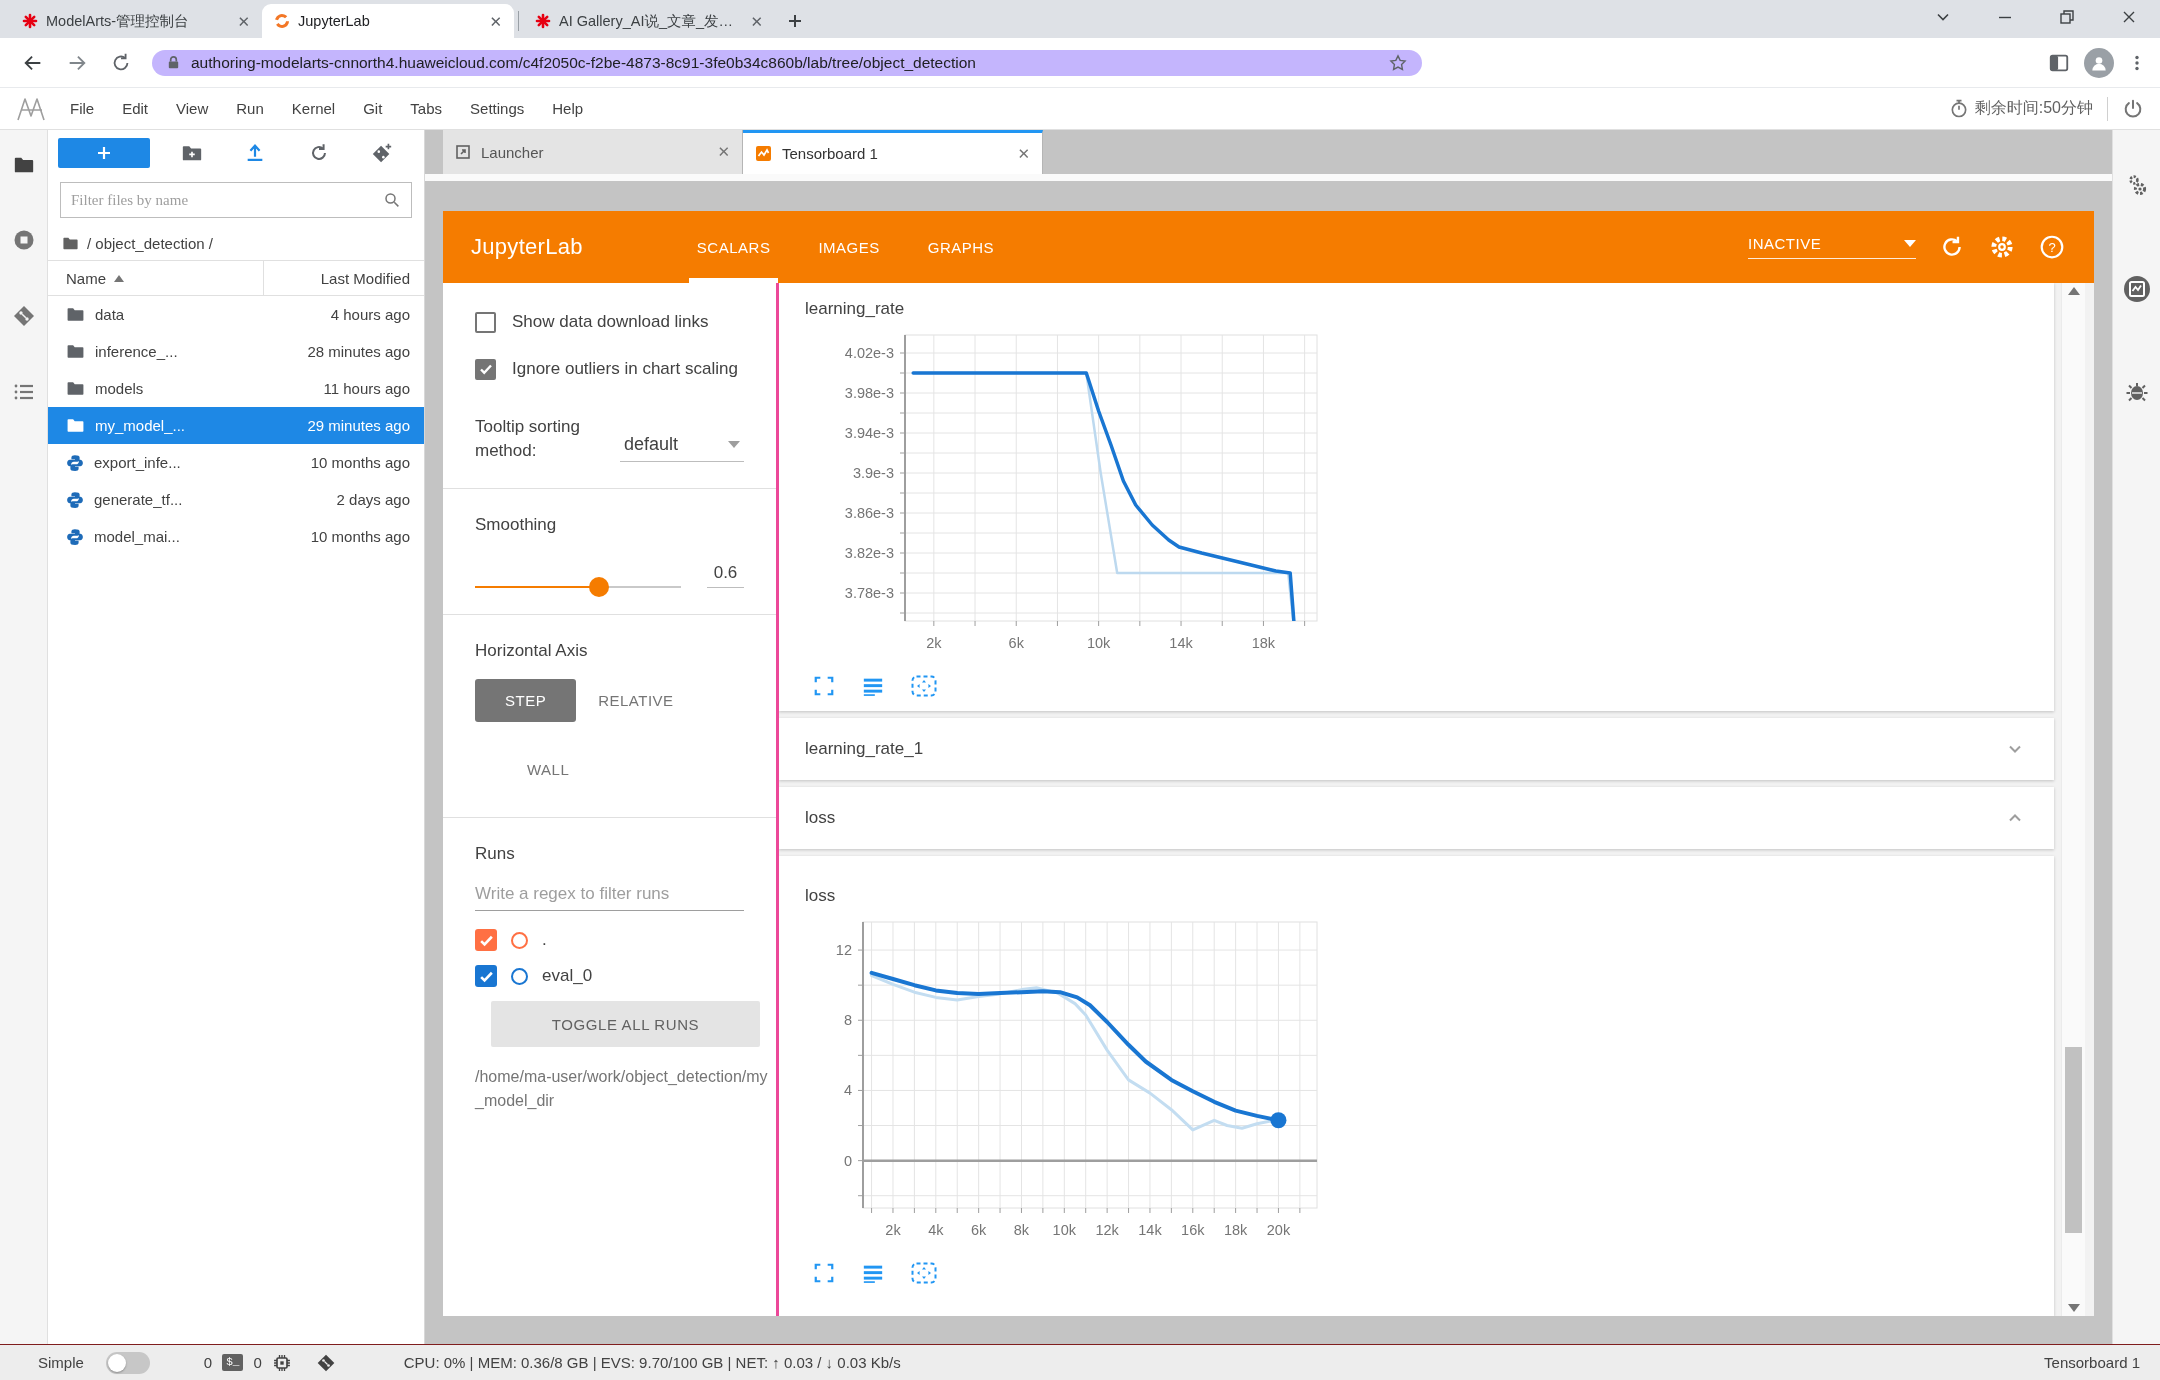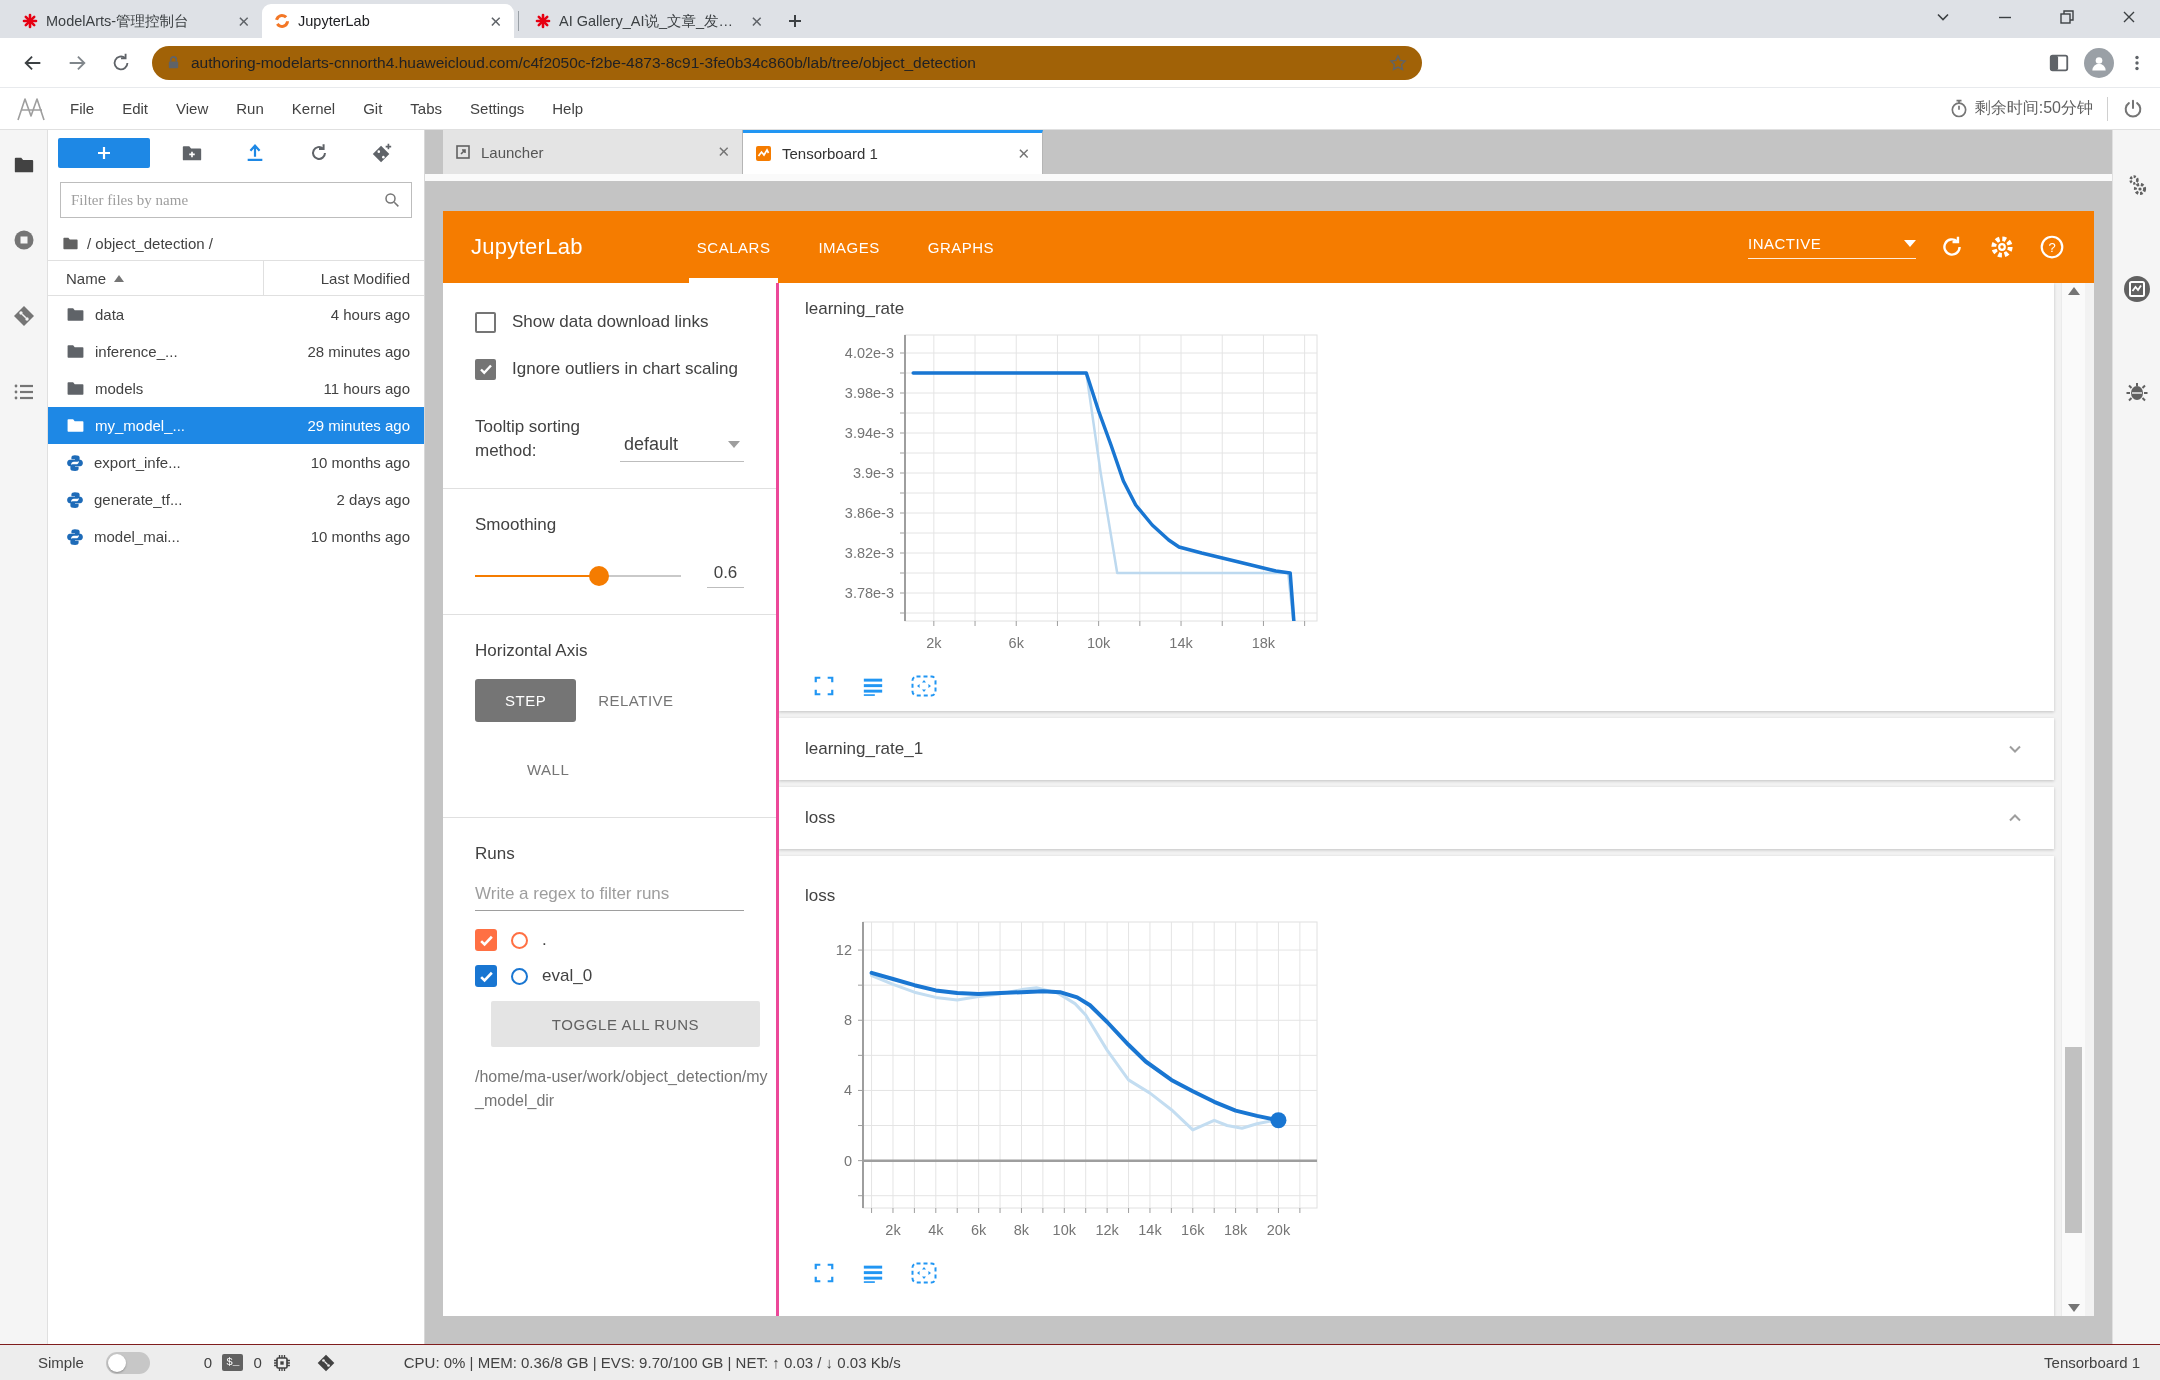--- a/index.html
+++ b/index.html
@@ -13,21 +13,21 @@
         border-radius:9px 9px 0 0;color:#3c4043;font-size:14.5px}
   .btab.active{background:#fff;color:#202124}
   .btab-label{flex:1;white-space:nowrap;overflow:hidden;text-overflow:ellipsis}
   .btab-close{color:#5f6368;font-size:15px;line-height:1;padding:2px}
   .tab-sep{width:1px;height:20px;background:#9aa0a6;margin:0 4px 7px 4px}
   .newtab{width:28px;height:28px;margin:0 0 3px 6px;display:flex;align-items:center;justify-content:center;color:#3c4043}
   .win-controls{margin-left:auto;display:flex;align-self:flex-start;height:34px}
   .win-btn{width:62px;height:34px;display:flex;align-items:center;justify-content:center;color:#3c4043}
   .btoolbar{height:50px;background:#fff;display:flex;align-items:center;padding:0 14px;gap:6px;border-bottom:1px solid #e8eaed}
   .nav-ic{width:38px;height:38px;display:flex;align-items:center;justify-content:center;color:#5f6368}
-  .urlpill{flex:1;max-width:1270px;height:34px;background:#a16207;border-radius:17px;display:flex;align-items:center;
+  .urlpill{flex:1;max-width:1270px;height:26px;background:#c4b5fd;border-radius:17px;display:flex;align-items:center;
            padding:0 14px;gap:10px;margin-left:6px}
   .url-text{font-size:15.5px;color:#202124;white-space:nowrap;overflow:hidden;flex:1}
   .btoolbar-right{margin-left:auto;display:flex;align-items:center;gap:14px}
   .avatar{width:30px;height:30px;border-radius:50%;background:#9aa0a6;display:flex;align-items:center;justify-content:center}
   
   .menubar{height:42px;display:flex;align-items:center;padding:0 16px;border-bottom:1px solid #e0e0e0;background:#fff}
   .menu-item{padding:0 14px;font-size:15px;color:#424242}
   .menu-right{margin-left:auto;display:flex;align-items:center;gap:14px;color:#616161}
   .time-left{font-size:16px;color:#616161;display:flex;align-items:center;gap:6px}
   .vdiv{width:1px;height:24px;background:#d0d0d0}
@@ -78,21 +78,21 @@
   .tbsidebar{width:336px;flex:none;border-right:3px solid #ec4899;padding:28px 32px;font-size:17px;color:#424242;overflow:hidden}
   .chk-row{display:flex;gap:16px;margin-bottom:24px;align-items:flex-start;line-height:1.35}
   .chk{width:21px;height:21px;border:2px solid #757575;border-radius:2px;flex:none;margin-top:1px}
   .chk.on{background:#757575;border-color:#757575;display:flex;align-items:center;justify-content:center}
   .tt-row{display:flex;justify-content:space-between;align-items:flex-end;margin:34px 0 6px 0}
   .tt-label{line-height:1.4;color:#424242}
   .dd{width:128px;border-bottom:1px solid #bdbdbd;display:flex;align-items:center;justify-content:space-between;
       padding:0 4px 6px 4px;font-size:18px}
   .caret-g{width:0;height:0;border-left:6px solid transparent;border-right:6px solid transparent;border-top:7px solid #9e9e9e}
   .sb-hr{border:none;border-top:1px solid #e0e0e0;margin:26px -36px}
-  .slider-row{display:flex;align-items:center;gap:26px;margin-top:28px}
+  .slider-row{display:flex;align-items:flex-end;gap:26px;margin-top:28px}
   .slider{position:relative;width:206px;height:2px;background:#c9c9c9;flex:none}
   .slider .fill{position:absolute;left:0;top:0;height:2px;width:60%;background:#f57c00}
   .slider .knob{position:absolute;top:-9px;left:calc(60% - 10px);width:20px;height:20px;border-radius:50%;background:#f57c00}
   .sval{width:58px;text-align:center;border-bottom:1px solid #bdbdbd;padding-bottom:4px;font-size:17px}
   .haxis-btns{display:flex;flex-wrap:wrap;width:270px;row-gap:26px;margin-top:18px;align-items:center}
   .hx-btn{font-size:15px;letter-spacing:.5px;color:#757575;padding:13px 22px}
   .hx-btn.on{background:#757575;color:#fff;border-radius:3px;padding:13px 30px}
   .hx-wall{margin-left:30px}
   .runs-h{margin-top:2px}
   .runs-input{width:100%;border:none;border-bottom:1px solid #9e9e9e;outline:none;font-family:inherit;font-size:17px;

